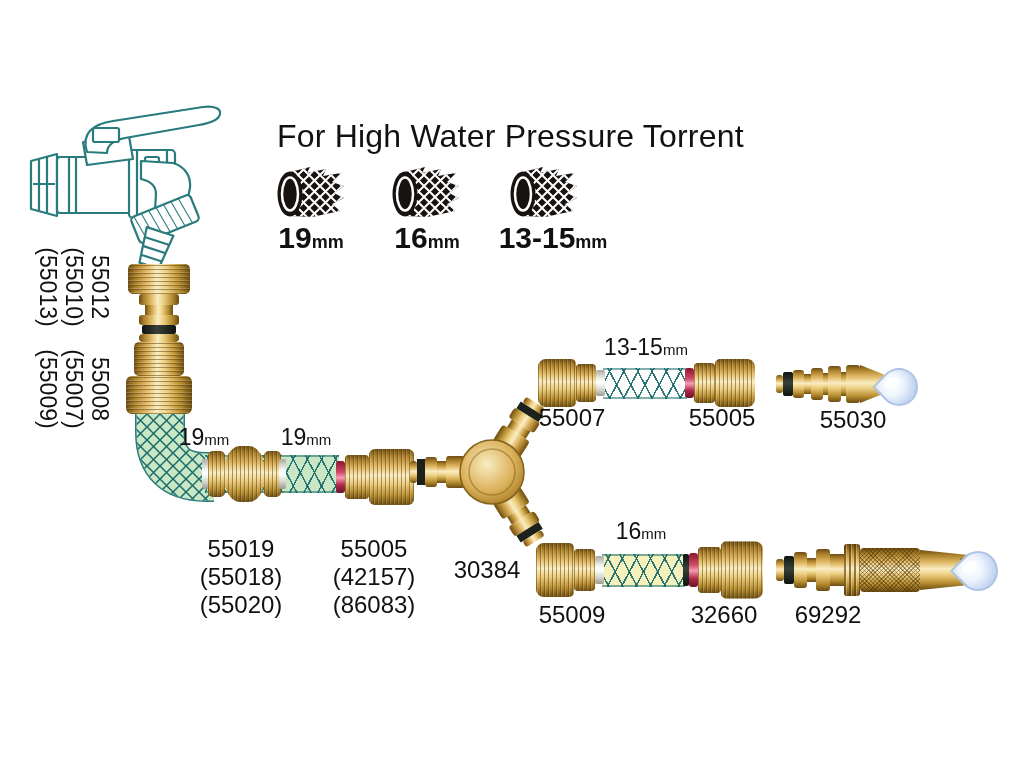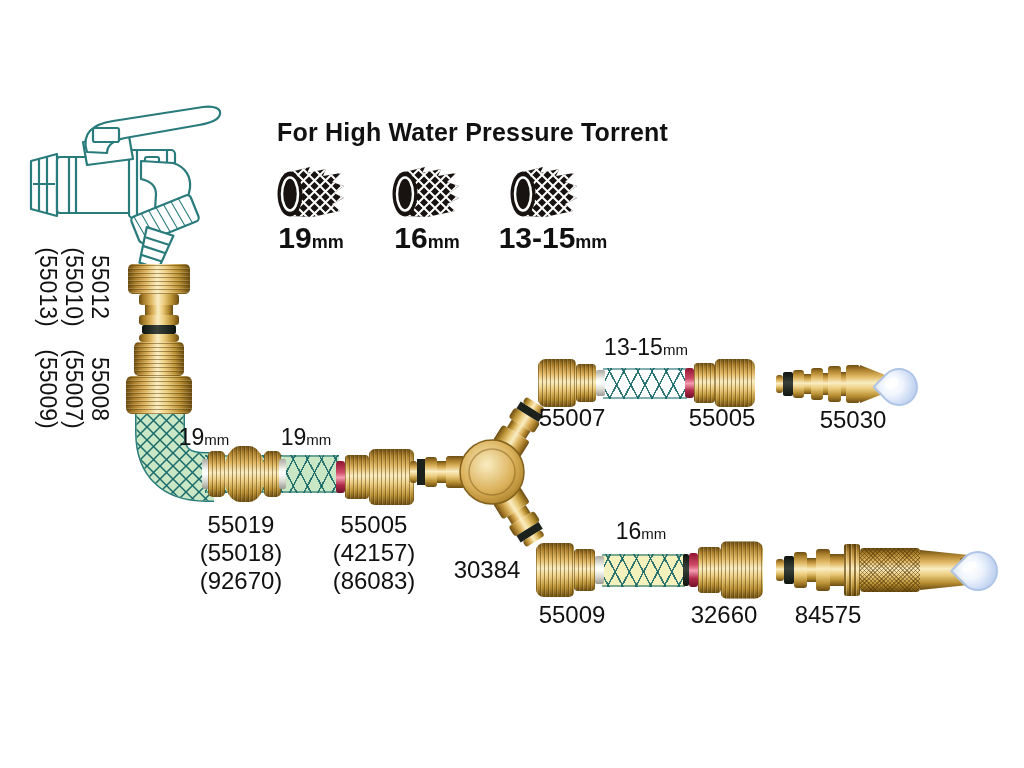--- a/index.html
+++ b/index.html
@@ -36,23 +36,23 @@
     box-shadow:inset 0 2px 0 rgba(26,107,107,.55),inset 0 -2px 0 rgba(26,107,107,.55);}
   .hose.green{background-color:#c9e7c4;}
   .hose.yellow{background-color:#f5f1bd;}
   .hose.white{background-color:#fefefe;}
   
   .drop{position:absolute;background:radial-gradient(circle at 40% 30%,#ffffff 0%,#f0f5fd 35%,#ccdbf4 65%,#a9c2e7 100%);
     border:2px solid #aec4e6;border-radius:4% 52% 52% 52%;transform:rotate(-45deg);}
   .drop::after{content:"";position:absolute;left:20%;top:12%;width:44%;height:28%;
     background:rgba(255,255,255,.9);border-radius:50%;transform:rotate(18deg);}
   
-  .title{position:absolute;font-size:25px;font-weight:bold;letter-spacing:.2px;white-space:nowrap;}
+  .title{position:absolute;font-size:32px;font-weight:normal;letter-spacing:.2px;white-space:nowrap;}
   .lbl{position:absolute;transform:translateX(-50%);font-size:24px;white-space:nowrap;text-align:center;}
-  .stack{line-height:28px;}
+  .stack{line-height:28px;margin-top:24px;}
   .sizelbl{font-size:23px;}
   .sub{font-size:15px;}
   .legendlbl{position:absolute;transform:translateX(-50%);font-weight:bold;font-size:30px;white-space:nowrap;}
   .legendlbl .sub{font-size:18px;font-weight:bold;}
   .vblock{position:absolute;width:86px;height:86px;display:flex;align-items:center;justify-content:center;}
   .vblock .inner{transform:rotate(90deg);text-align:center;font-size:23px;line-height:26px;white-space:nowrap;}
 </style>
 </head>
 <body>
 
@@ -254,26 +254,26 @@
     <i class="pc b kx" style="left:84px;width:60px;height:44px;border-radius:4px"></i>
     <i class="pc b taperR" style="left:144px;width:58px;height:40px"></i>
     <i class="pc b" style="left:184px;width:8px;height:24px;border-radius:2px"></i>
     <i class="pc b" style="left:192px;width:6px;height:14px;border-radius:2px"></i>
   </div>
   <div class="drop" style="left:958px;top:551px;width:36px;height:36px"></div>
 
   <div class="lbl sizelbl" style="left:641px;top:518px"><span>16</span><span class="sub">mm</span></div>
   <div class="lbl" style="left:572px;top:601px">55009</div>
   <div class="lbl" style="left:724px;top:601px">32660</div>
-  <div class="lbl" style="left:828px;top:601px">84575</div>
+  <div class="lbl" style="left:828px;top:601px">69292</div>
 
   <div class="lbl stack" style="left:241px;top:511px">
     <div>55019</div>
     <div>(55018)</div>
-    <div>(92670)</div>
+    <div>(55020)</div>
   </div>
   <div class="lbl stack" style="left:374px;top:511px">
     <div>55005</div>
     <div>(42157)</div>
     <div>(86083)</div>
   </div>
   <div class="lbl" style="left:487px;top:556px">30384</div>
 
 </div>
 

